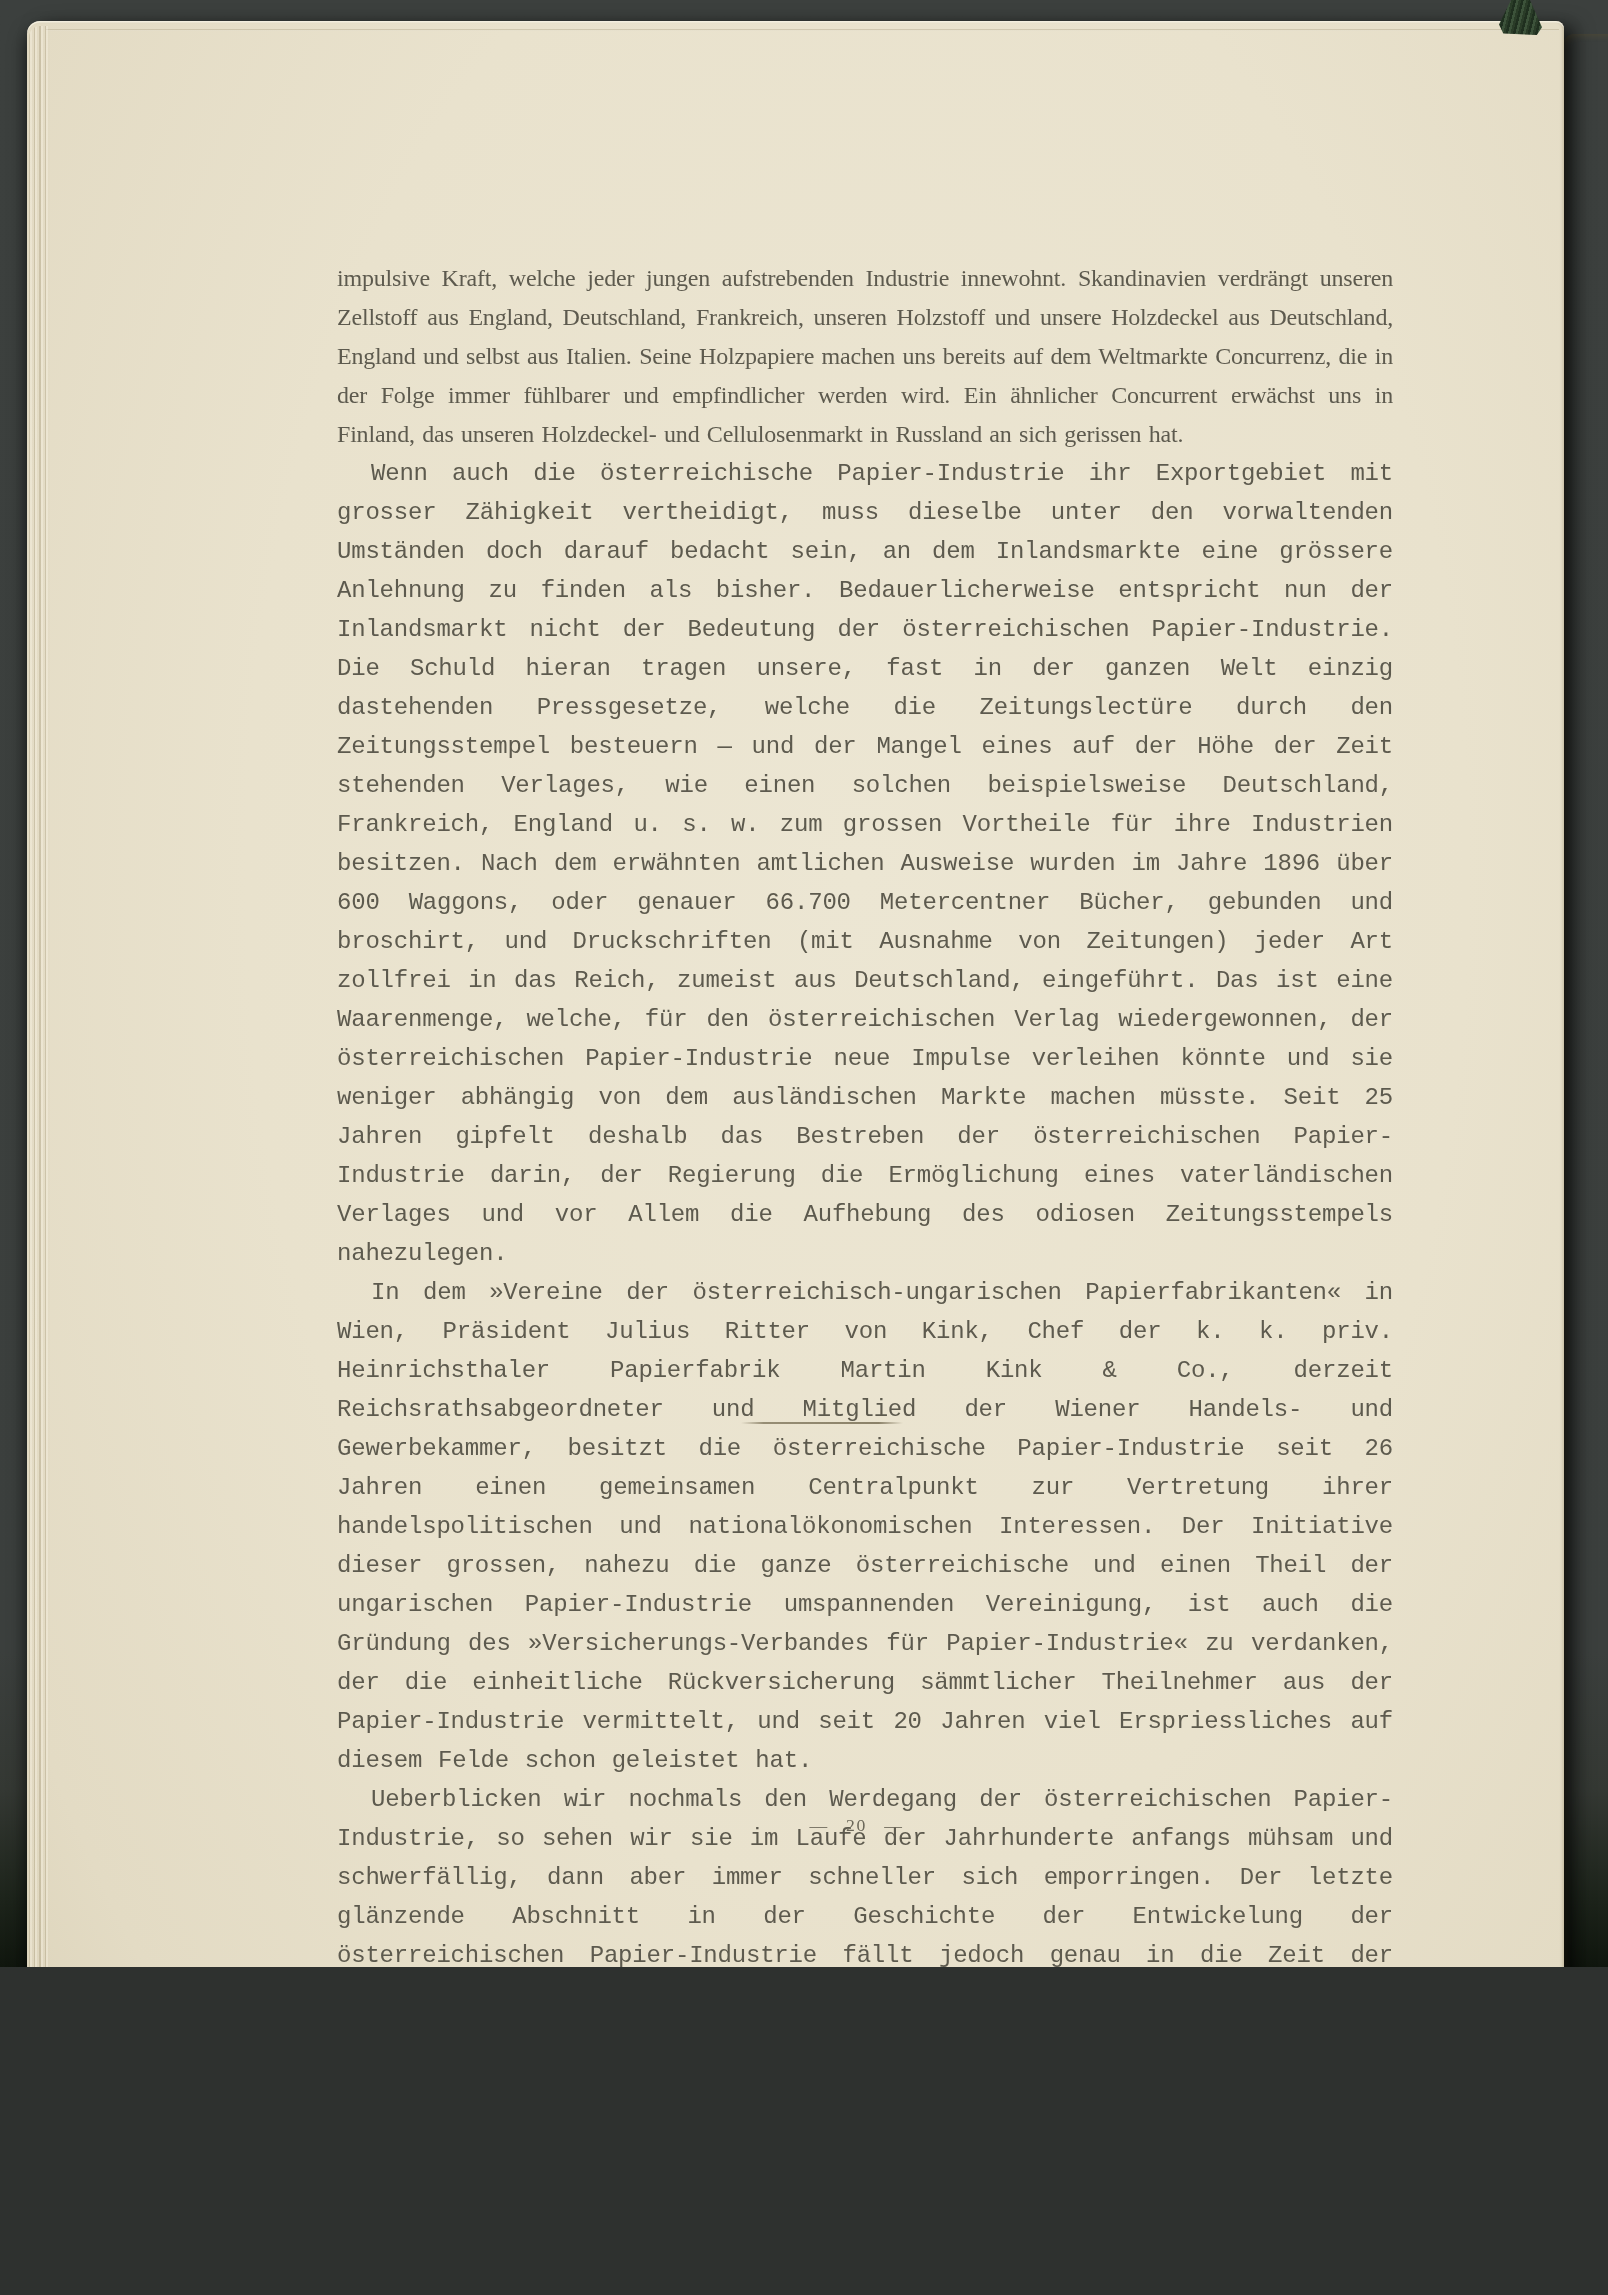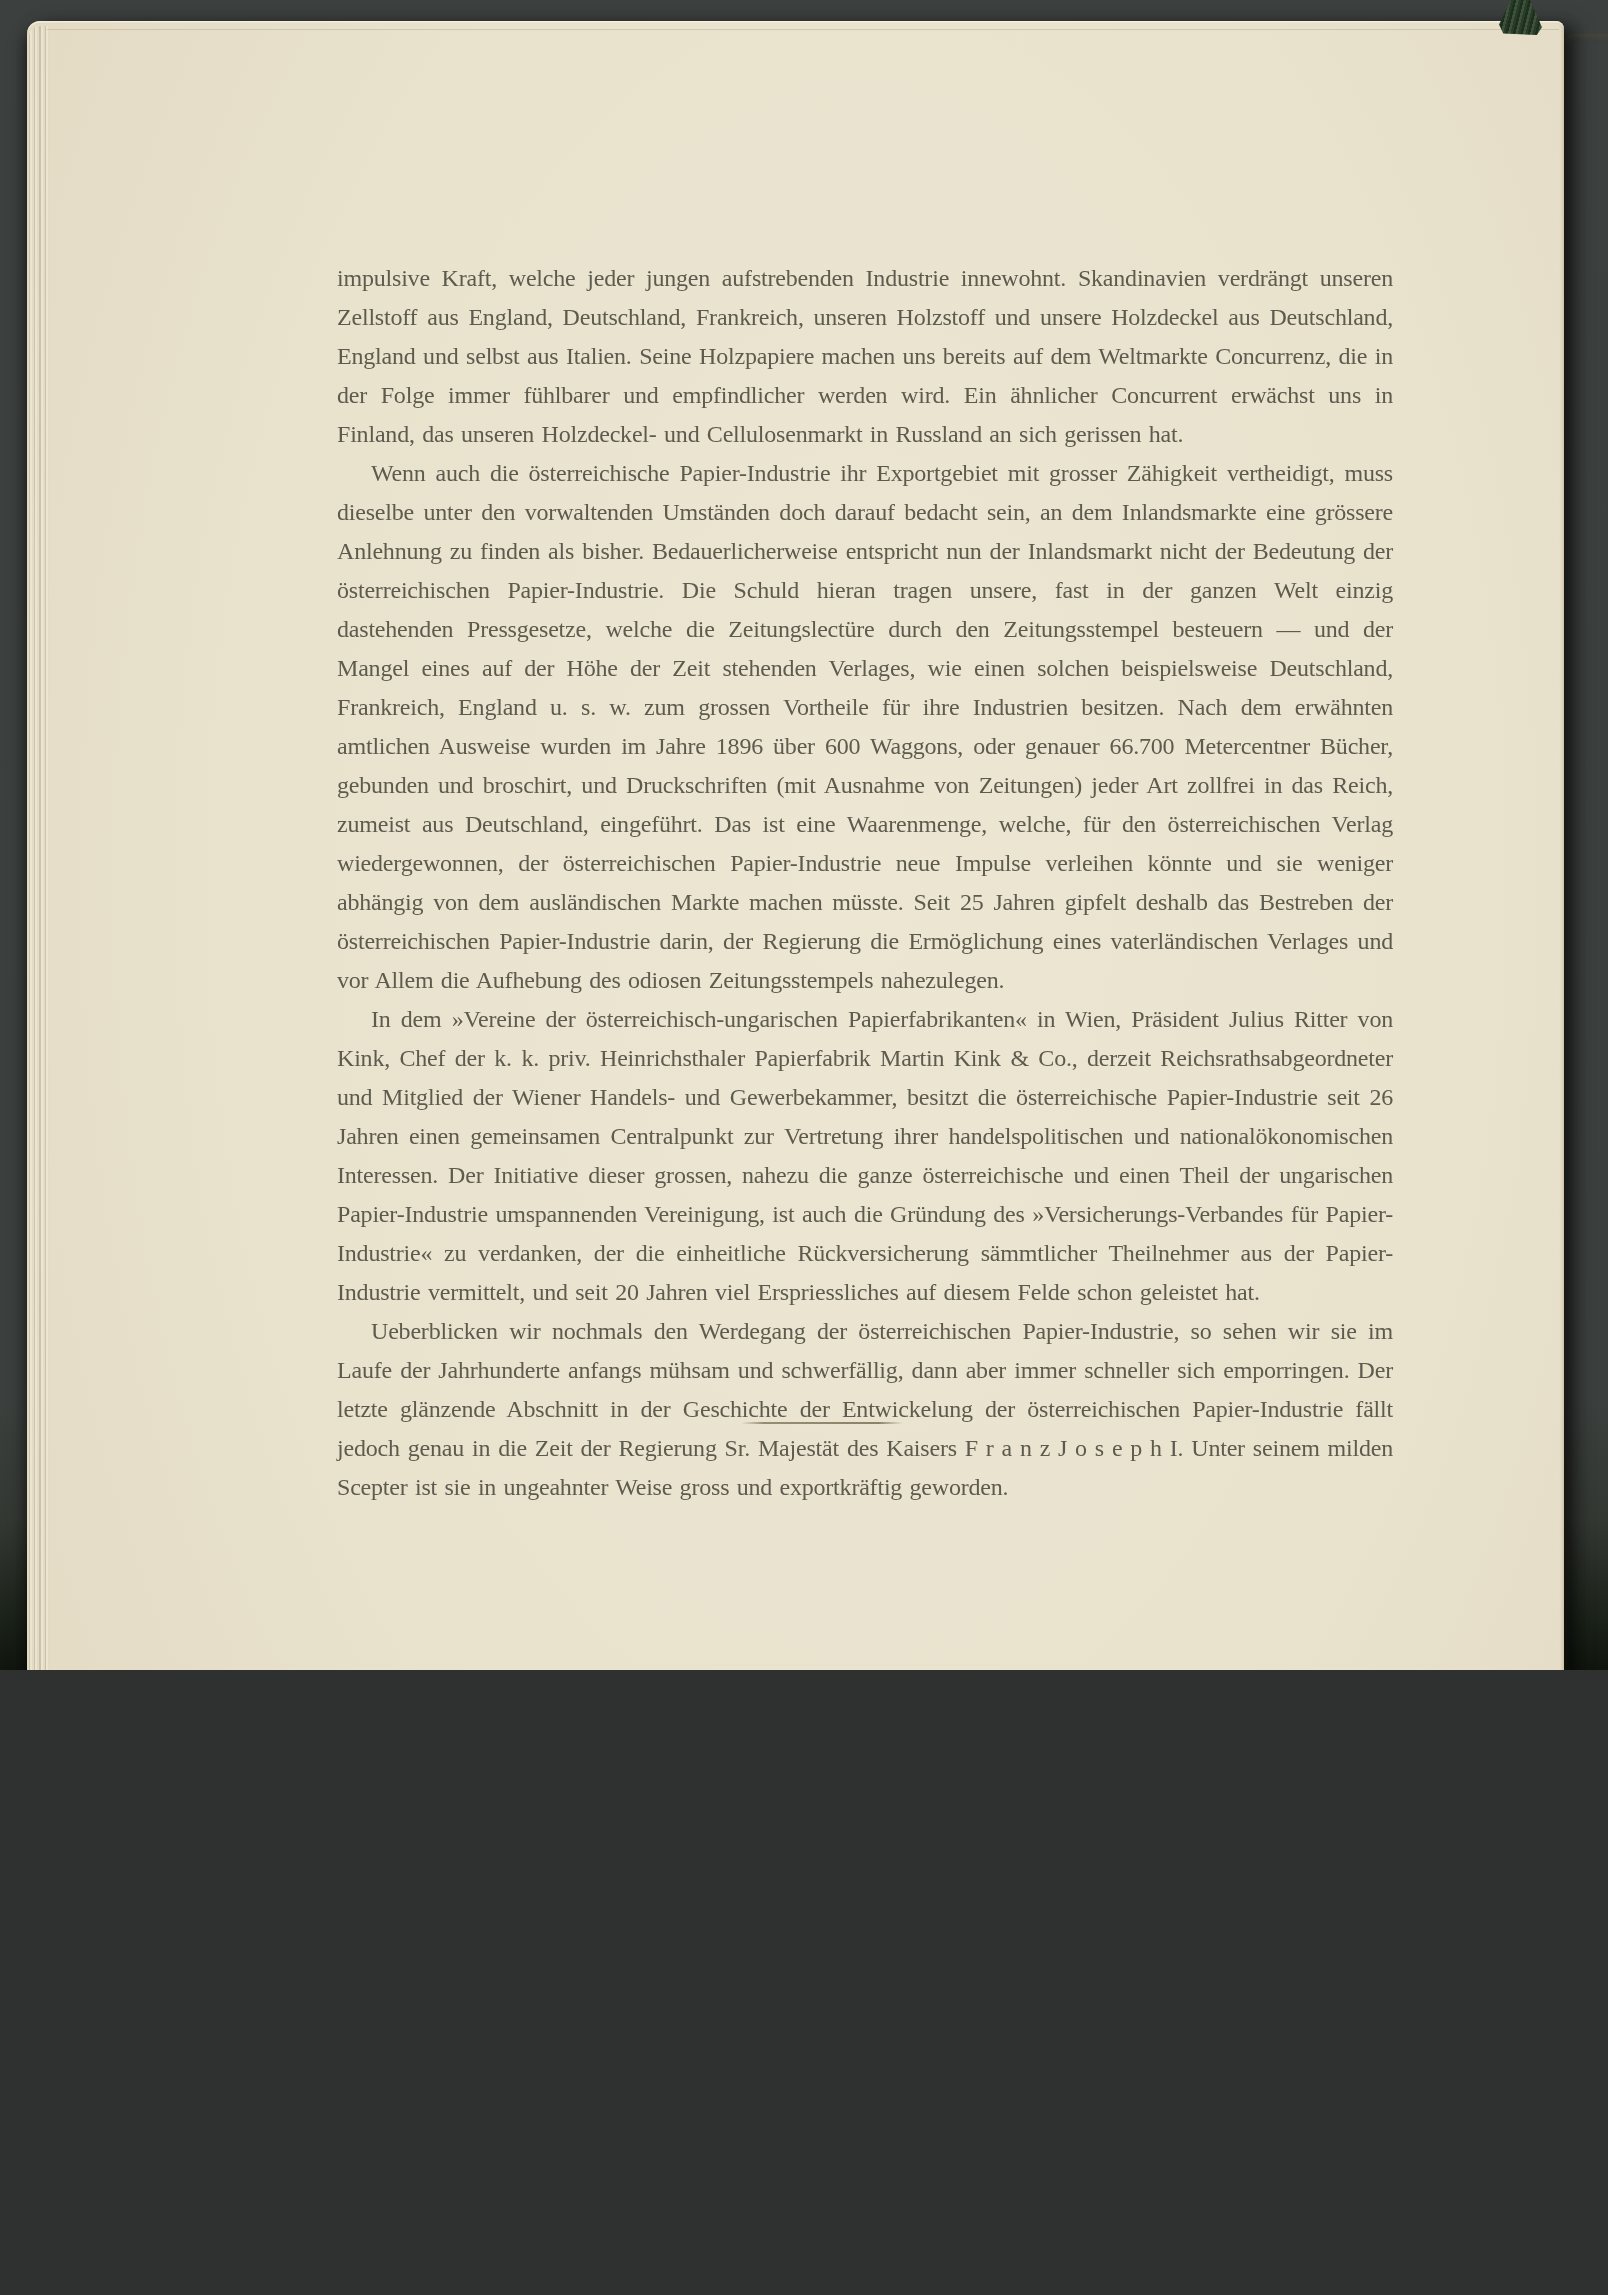--- a/index.html
+++ b/index.html
@@ -1,16 +1,16 @@
 <!DOCTYPE html>
 <html style="font-size:13px"><head>
 <meta charset="utf-8">
 <style>
   html,body{margin:0;padding:0;background:#2e312f;}
-  #stage{position:relative;width:1608px;height:1670px;overflow:hidden;
+  #stage{position:relative;width:1608px;height:1967px;overflow:hidden;
     background:linear-gradient(180deg,#40444279 0,#3c403e 0%,#3b3f3d 84%,#343833 91%,#1d241b 96.5%,#10160e 100%),#3b3f3d;
     font-family:"Liberation Serif","DejaVu Serif",serif;}
   
   .neighbor-page{position:absolute;left:1563px;top:34px;width:47px;height:2227px;z-index:1;
     background:linear-gradient(90deg,#c9bf a0 0,#cfc5a8 0%,#e3dabf 45%,#e9e0c6 100%);
     border-radius:11.3px 0 0 1.6px;
     box-shadow:inset 3.2px 2.4px 4.8px rgba(92,80,50,.45);}
   .neighbor-page::after{content:"";position:absolute;left:0;bottom:0;width:100%;height:37px;
     background:linear-gradient(180deg,rgba(35,48,31,0) 0,#55563e 40%,#233018 100%);}
   
@@ -38,21 +38,21 @@
     background:repeating-linear-gradient(180deg,rgba(125,110,72,.3) 0 1.2px,rgba(244,238,222,.5) 1.2px 3.2px,rgba(215,205,180,.18) 3.2px 4.8px);
     opacity:.8;}
   
   .page::before{content:"";position:absolute;left:19.3px;top:8px;right:4.8px;height:2.4px;
     background:linear-gradient(180deg,rgba(130,115,78,.35),rgba(255,252,240,.4));}
   
   #text-block{position:absolute;left:310px;top:238px;width:1056px;
     font-size:24px;line-height:39px;letter-spacing:-0.2px;word-spacing:1.6px;
     color:#5d5a4e;text-align:justify;}
   #text-block .para{margin:0;text-indent:0;hyphens:none;}
-  #text-block .para.indent{text-indent:34px;}
+  #text-block .para.indent{text-indent:34px;font-family:Liberation Mono, monospace;}
   
   .divider{position:absolute;left:714px;top:1401px;width:162px;height:1.6px;
     background:linear-gradient(90deg,rgba(150,140,115,0) 0,#968d74 14%,#8b8269 85%,rgba(150,140,115,0) 100%);}
   
   .folio{position:absolute;left:749px;top:1794px;width:161px;text-align:center;
     font-size:17.7px;letter-spacing:1.6px;word-spacing:11.3px;color:#6c685a;}
 </style>
 </head>
 <body>
 

